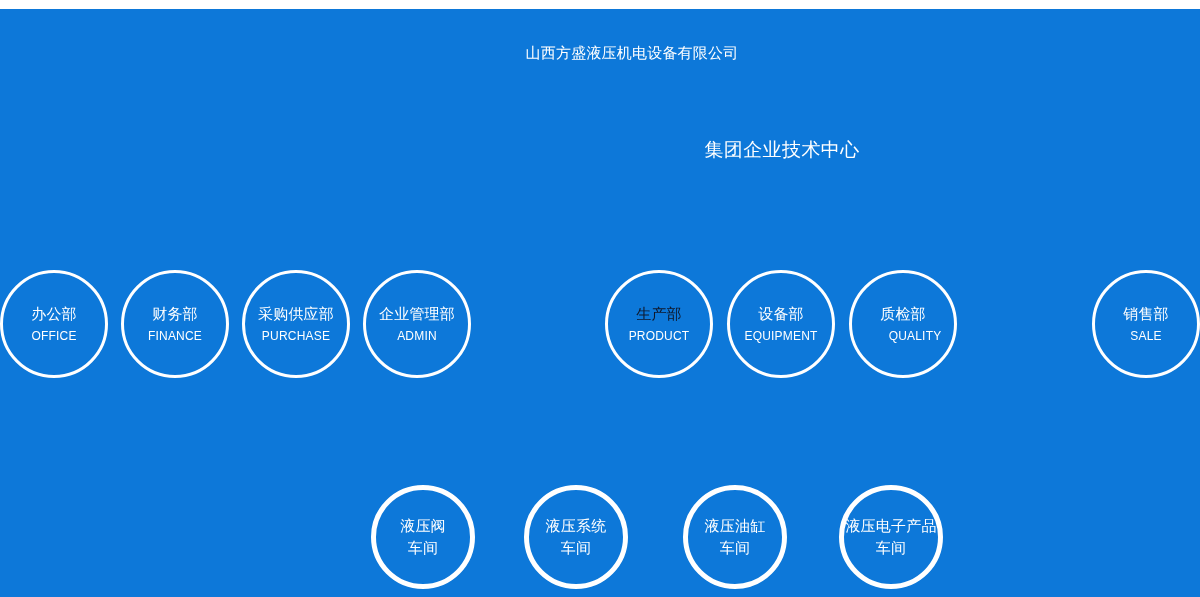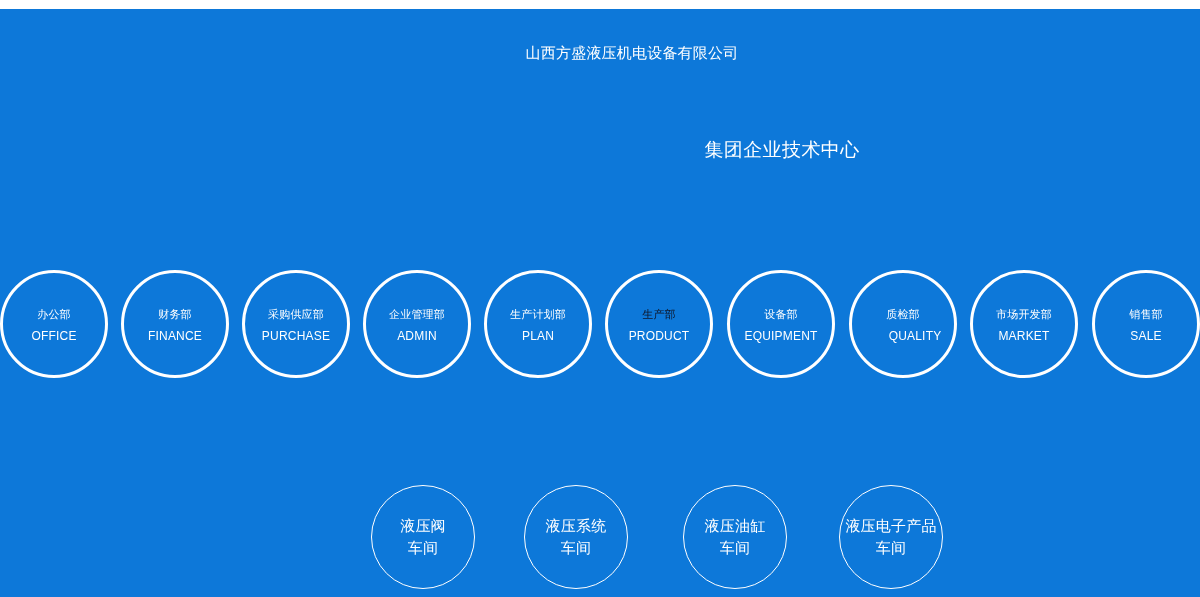--- a/index.html
+++ b/index.html
@@ -72,21 +72,21 @@
     border-radius: 50%;
     box-sizing: border-box;
     display: flex;
     flex-direction: column;
     align-items: center;
     justify-content: center;
     text-align: center;
   }
   .dept-node .cn {
     color: #ffffff;
-    font-size: 11px;
+    font-size: 15px;
     line-height: 20px;
     white-space: nowrap;
     letter-spacing: 0.2px;
   }
   .dept-node .en {
     color: #ffffff;
     font-size: 12px;
     line-height: 18px;
     white-space: nowrap;
     margin-top: 3px;
@@ -97,21 +97,21 @@
     left: 0;
     top: 476px;
     width: 1200px;
     height: 104px;
   }
   .workshop-node {
     position: absolute;
     top: 0;
     width: 104px;
     height: 104px;
-    border: 1px solid #c4b5fd;
+    border: 5px solid #c4b5fd;
     border-radius: 50%;
     box-sizing: border-box;
     display: flex;
     flex-direction: column;
     align-items: center;
     justify-content: center;
     text-align: center;
   }
   .workshop-node .cn1,
   .workshop-node .cn2 {
@@ -143,39 +143,31 @@
         <div class="en" style="color: rgb(255, 255, 255);">FINANCE</div>
       </div>
       <div class="dept-node" style="left: 242px; border-color: rgb(255, 255, 255);">
         <div class="cn" style="color: rgb(255, 255, 255);">采购供应部</div>
         <div class="en" style="color: rgb(255, 255, 255);">PURCHASE</div>
       </div>
       <div class="dept-node" style="left: 363px; border-color: rgb(255, 255, 255);">
         <div class="cn" style="color: rgb(255, 255, 255);">企业管理部</div>
         <div class="en" style="color: rgb(255, 255, 255);">ADMIN</div>
       </div>
-      <div class="dept-node" style="left: 484px; border-color: rgb(255, 255, 255);">
-        <div class="cn" style="color: rgb(255, 255, 255);">生产计划部</div>
-        <div class="en" style="color: rgb(255, 255, 255);">PLAN</div>
-      </div>
       <div class="dept-node" style="left: 605px; border-color: rgb(255, 255, 255);">
         <div class="cn" style="color: #0f172a;">生产部</div>
         <div class="en" style="color: rgb(255, 255, 255);">PRODUCT</div>
       </div>
       <div class="dept-node" style="left: 727px; border-color: rgb(255, 255, 255);">
         <div class="cn" style="color: rgb(255, 255, 255);">设备部</div>
         <div class="en" style="color: rgb(255, 255, 255);">EQUIPMENT</div>
       </div>
       <div class="dept-node" style="left: 849px; border-color: rgb(255, 255, 255);">
         <div class="cn" style="color: rgb(255, 255, 255);">质检部</div>
         <div class="en" style="color: rgb(255, 255, 255); margin-left: 24px;">QUALITY</div>
-      </div>
-      <div class="dept-node" style="left: 970px; border-color: rgb(255, 255, 255);">
-        <div class="cn" style="color: rgb(255, 255, 255);">市场开发部</div>
-        <div class="en" style="color: rgb(255, 255, 255);">MARKET</div>
       </div>
       <div class="dept-node" style="left: 1092px; border-color: rgb(255, 255, 255);">
         <div class="cn" style="color: rgb(255, 255, 255);">销售部</div>
         <div class="en" style="color: rgb(255, 255, 255);">SALE</div>
       </div>
     </div>
 
   <div class="workshop-row">
       <div class="workshop-node" style="left: 371px; border-color: rgb(255, 255, 255);">
         <div class="cn1" style="color: rgb(255, 255, 255);">液压阀</div>

